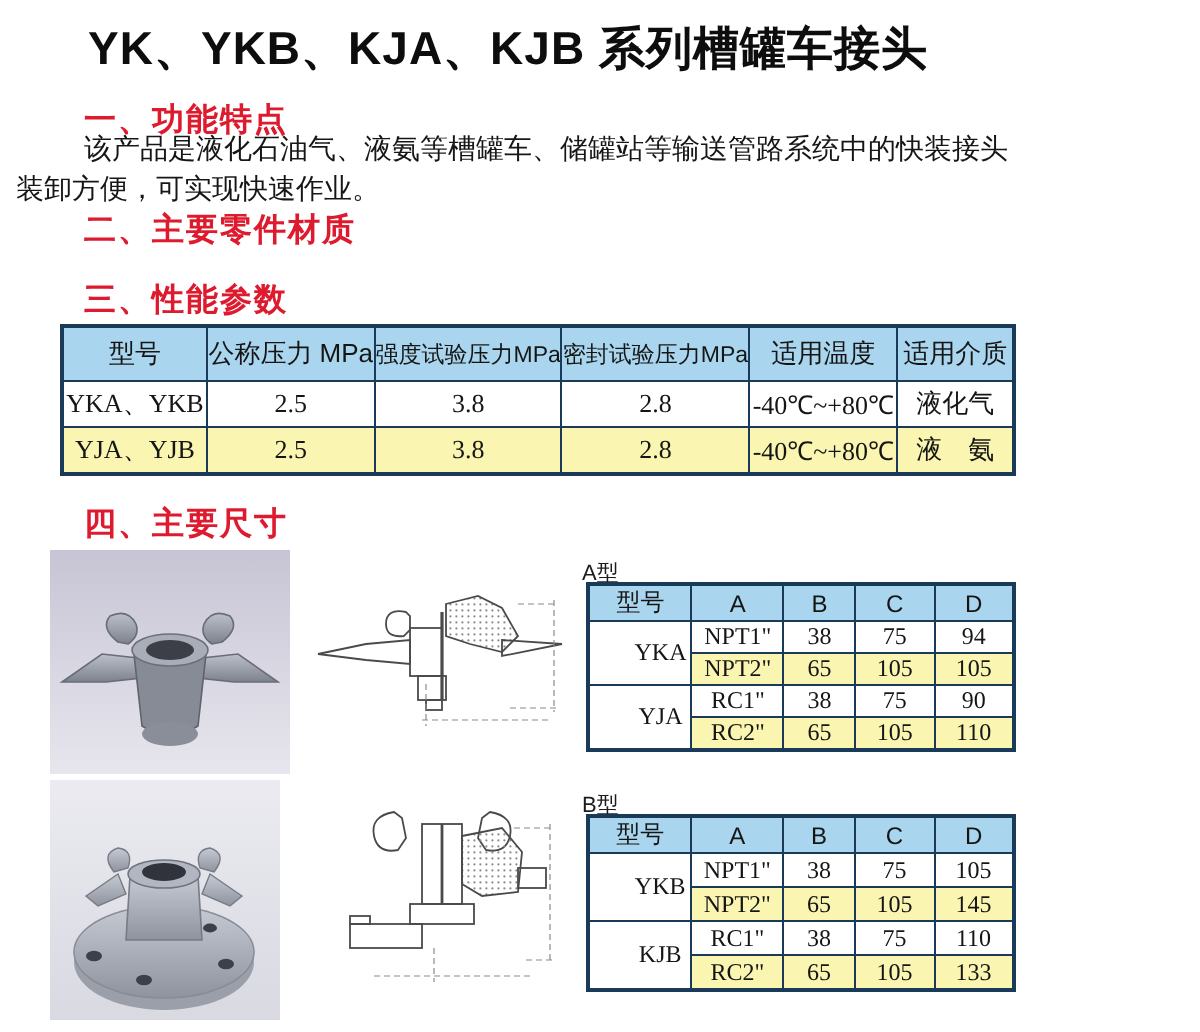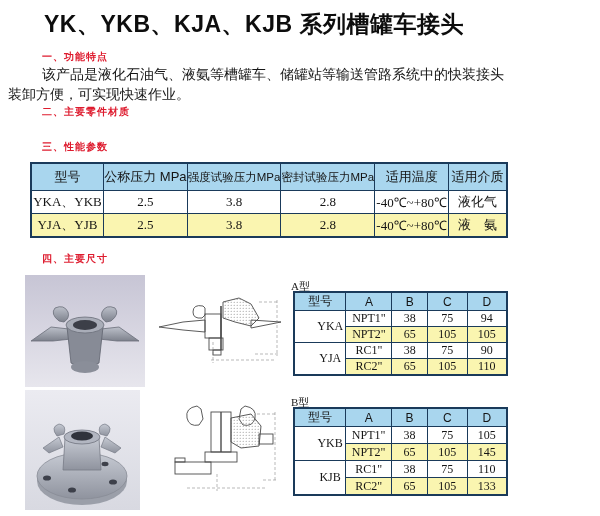--- a/index.html
+++ b/index.html
@@ -5,21 +5,21 @@
   html,body { margin:0; padding:0; background:#fff; }
   .page {
     position:relative; width:508px; height:516px; background:#ffffff;
     font-family:"Liberation Sans", sans-serif; color:#151515; overflow:hidden;
   }
   .title {
     position:absolute; top:9px; left:0; width:100%; text-align:center;
     font-size:23px; font-weight:bold; letter-spacing:0.5px; color:#0d0d0d;
   }
   .sec-heading {
-    position:absolute; left:42px; font-size:10px; font-weight:bold; color:#de1b2e;
+    position:absolute; left:42px; font-size:16px; font-weight:bold; color:#de1b2e;
     letter-spacing:1px;
   }
   .h-features { top:50px; }
   .h-materials { top:105px; }
   .h-performance { top:140px; }
   .h-dimensions { top:252px; }
   .features-body {
     position:absolute; left:8px; top:64px; width:586px;
     font-size:14px; line-height:20px; text-indent:34px; color:#161616;
   }
@@ -34,21 +34,21 @@
     padding:0; overflow:hidden; white-space:nowrap;
   }
   .perf-table { border:2.5px solid #1a3a5a; }
   .perf-table th { height:26px; background:#a9d6ee; font-weight:normal; font-size:13px; }
   .perf-table th.small { font-size:11.5px; }
   .perf-table td { height:22px; font-size:13px; font-family:"Liberation Serif", serif; }
   tr.row-yellow td { background:#faf5b0; }
   tr.row-white td { background:#ffffff; }
 
   
-  .dim-label { position:absolute; left:291px; font-size:11px; color:#1c1c1c;font-family:Liberation Serif, serif; }
+  .dim-label { position:absolute; left:291px; font-size:11px; color:#1c1c1c; }
   .label-a { top:279px; }
   .label-b { top:395px; }
   .dim-table { position:absolute; left:293px; border:2px solid #1a3a5a; }
   .dim-table th, .dim-table td {
     border:1.2px solid #1a3a5a; text-align:center; vertical-align:middle;
     padding:0; white-space:nowrap;
   }
   .dim-table th { background:#a9d6ee; font-weight:normal; font-size:12px; }
   .dim-table td { font-size:12px; font-family:"Liberation Serif", serif; background:#fff; }
   .dim-table td.model { background:#ffffff;padding-left:20px; }

